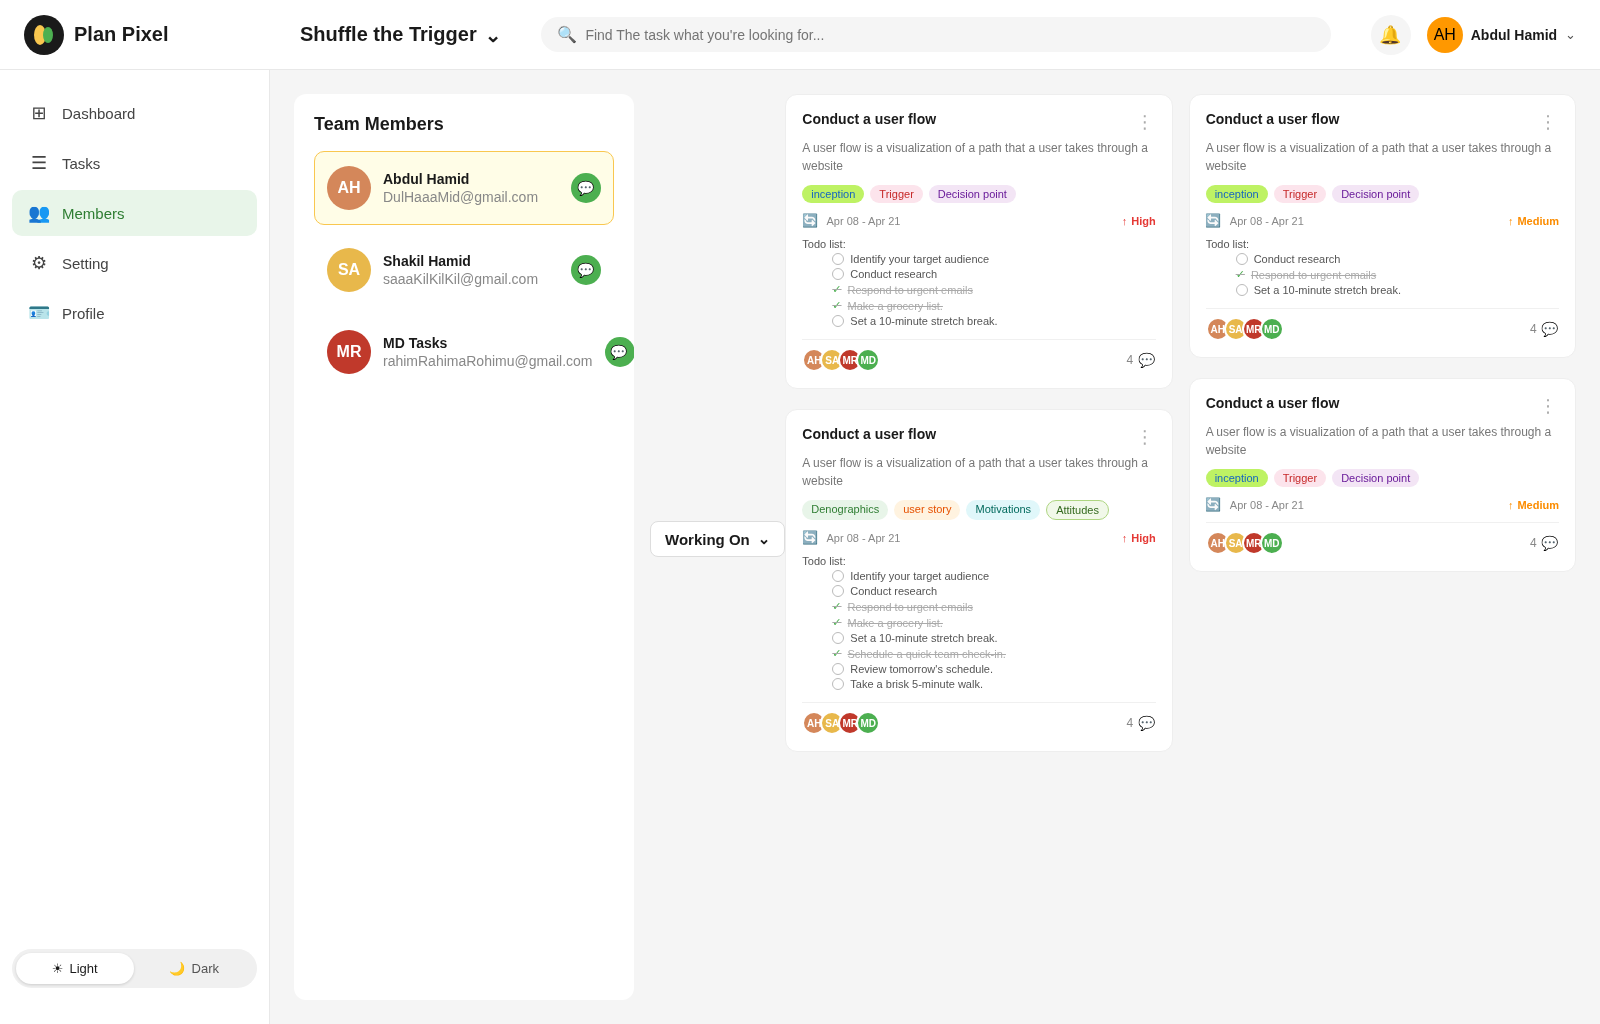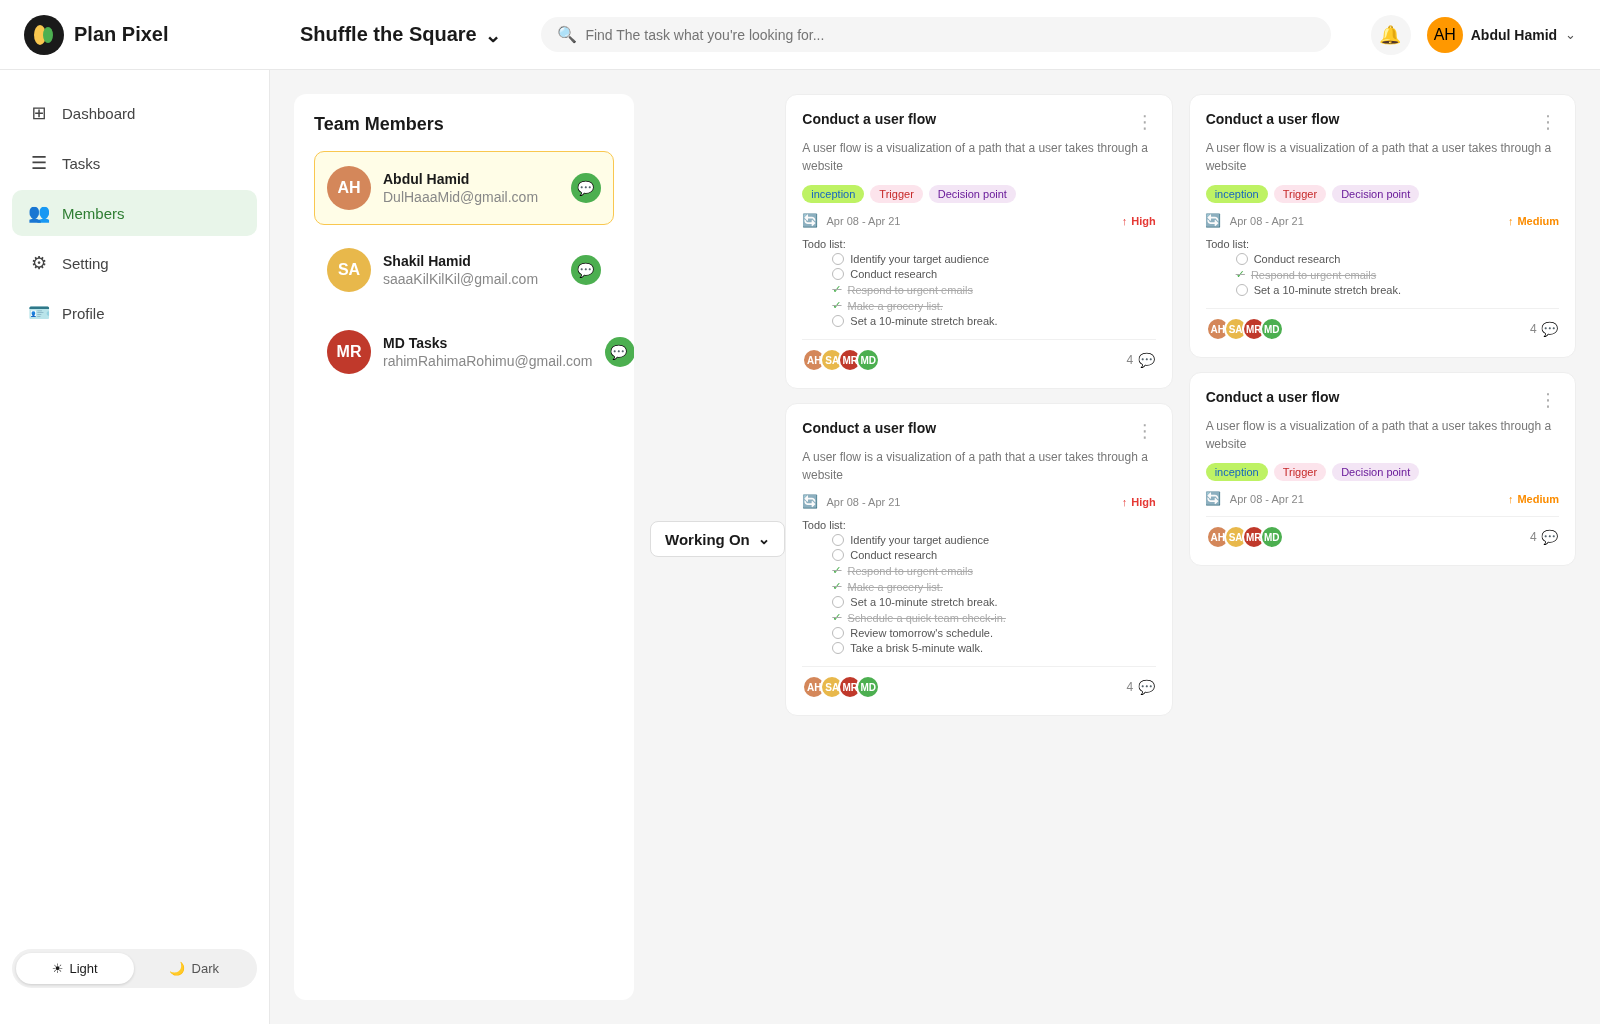--- a/index.html
+++ b/index.html
@@ -45,21 +45,21 @@
     .member-info { flex: 1; }
     .member-name { font-size: 14px; font-weight: 600; color: #1a1a1a; }
     .member-email { font-size: 14px; color: #888; margin-top: 2px; }
     .chat-btn { width: 30px; height: 30px; border-radius: 50%; background: #4caf50; border: none; cursor: pointer; display: flex; align-items: center; justify-content: center; color: #fff; font-size: 14px; flex-shrink: 0; }
 
     
     .working-panel { flex: 1; overflow-y: auto; display: flex; flex-direction: row; gap: 0; }
     .working-header { display: flex; align-items: center; gap: 8px; margin-bottom: 16px; }
     .working-dropdown { display: flex; align-items: center; gap: 8px; background: #fff; border: 1.5px solid #ddd; border-radius: 8px; padding: 8px 14px; cursor: pointer; font-size: 15px; font-weight: 600; color: #1a1a1a; }
     .task-columns { display: flex; gap: 16px; flex: 1; }
-    .task-col { flex: 1; display: flex; flex-direction: column; gap: 14px; }
+    .task-col { flex: 1; display: flex; flex-direction: column; gap: 20px; }
 
     
     .task-card { background: #fff; border-radius: 12px; padding: 16px; border: 1px solid #eeeeee; }
     .task-card-header { display: flex; align-items: flex-start; justify-content: space-between; margin-bottom: 6px; }
     .task-title { font-size: 14px; font-weight: 700; color: #1a1a1a; flex: 1; }
     .task-menu-btn { background: none; border: none; cursor: pointer; color: #aaa; font-size: 18px; padding: 0 2px; }
     .task-desc { font-size: 12px; color: #777; line-height: 1.5; margin-bottom: 10px; }
     .task-tags { display: flex; flex-wrap: wrap; gap: 6px; margin-bottom: 10px; }
     .tag { font-size: 11px; padding: 3px 9px; border-radius: 12px; font-weight: 500; }
     .tag-inception { background: #bef264; color: #1565c0; }
@@ -93,21 +93,21 @@
 <div class="topbar">
   <div class="logo-area">
     <svg class="logo-icon" viewBox="0 0 40 40">
       <circle cx="20" cy="20" r="20" fill="#1a1a1a"></circle>
       <ellipse cx="16" cy="20" rx="6" ry="10" fill="#f9c74f"></ellipse>
       <ellipse cx="24" cy="20" rx="5" ry="8" fill="#4caf50"></ellipse>
     </svg>
     <span class="logo-text">Plan Pixel</span>
   </div>
   <div class="project-selector">
-    <span>Shuffle the Square</span>
+    <span>Shuffle the Trigger</span>
     <span>⌄</span>
   </div>
   <div class="search-bar">
     <span style="color:#aaa; font-size:16px;">🔍</span>
     <input type="text" placeholder="Find The task what you're looking for..." style="">
   </div>
   <button class="bell-btn">🔔</button>
   <div class="user-menu">
     <div class="user-avatar-top av-orange">
       <span>AH</span>
@@ -258,20 +258,26 @@
         <span class="comment-icon">💬</span>
       </div>
     </div>
   </div>
             <div class="task-card">
     <div class="task-card-header">
       <span class="task-title">Conduct a user flow</span>
       <button class="task-menu-btn">⋮</button>
     </div>
     <div class="task-desc">A user flow is a visualization of a path that a user takes through a website</div>
+    <div class="task-tags">
+                <span class="tag tag-demographics">Denographics</span>
+                <span class="tag tag-userstory">user story</span>
+                <span class="tag tag-motivations">Motivations</span>
+                <span class="tag tag-attitudes">Attitudes</span>
+              </div>
     <div class="task-meta">
       <span style="font-size:13px;">🔄</span>
       <span>Apr 08 - Apr 21</span>
       <span class="task-priority priority-high">
         <span>↑</span>
         High
       </span>
     </div>
     <div class="todo-list">
                 <span>Todo list:</span>

